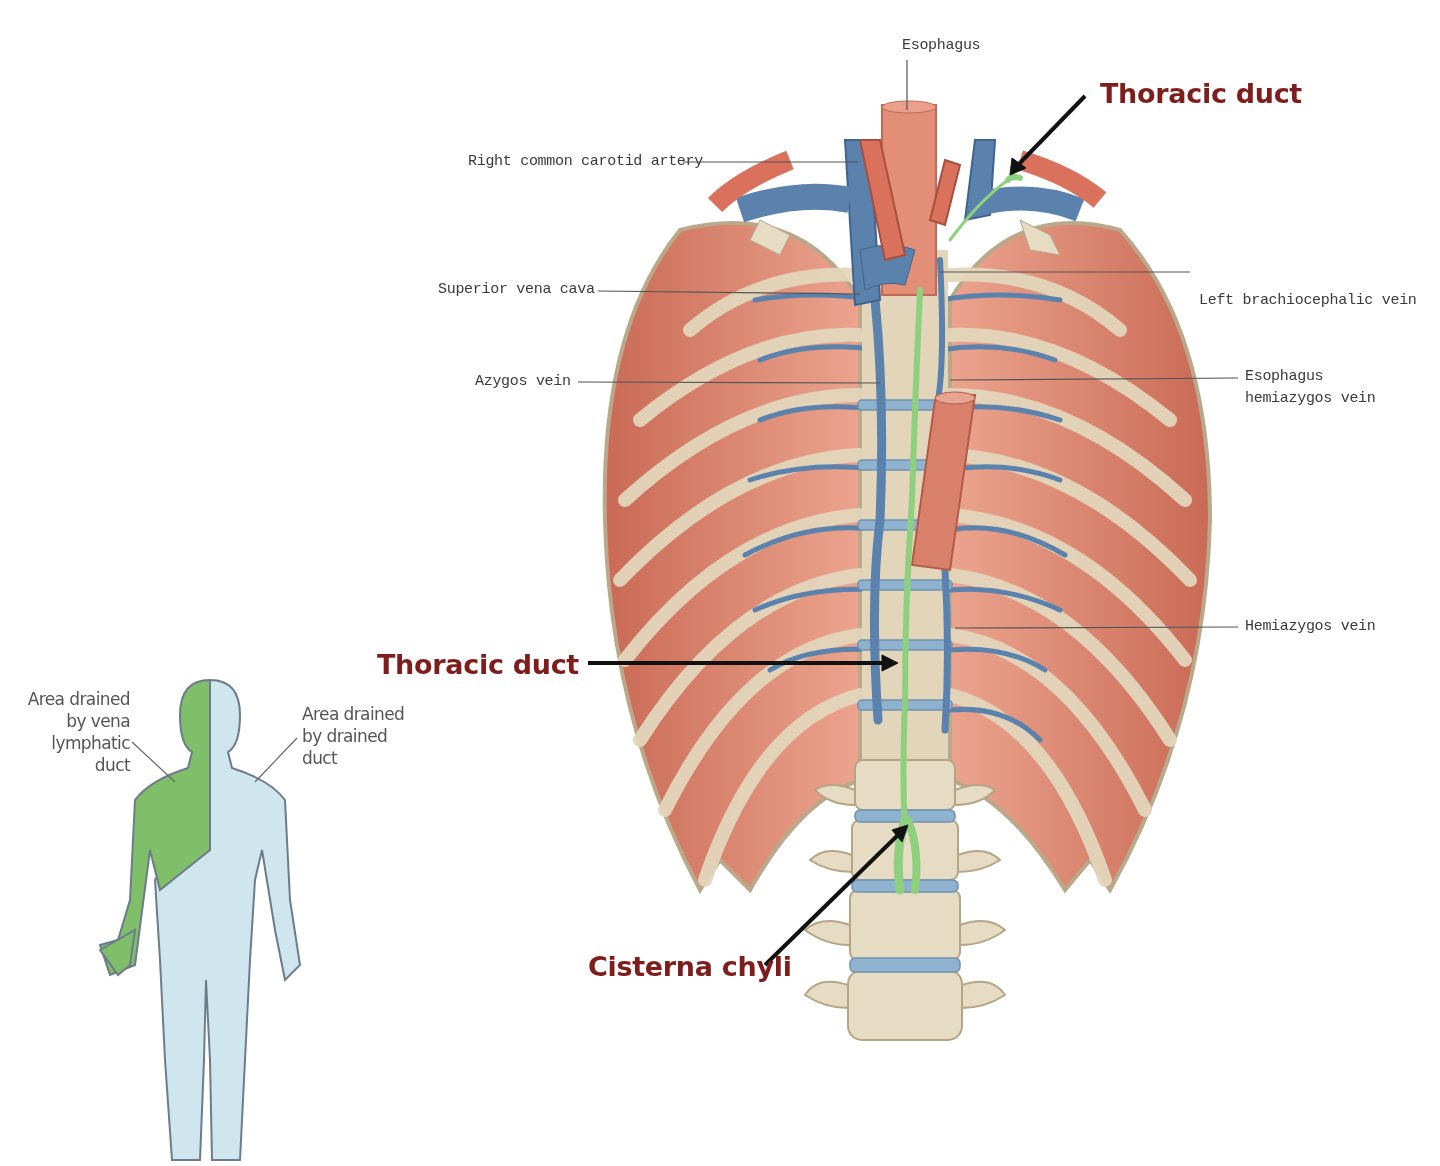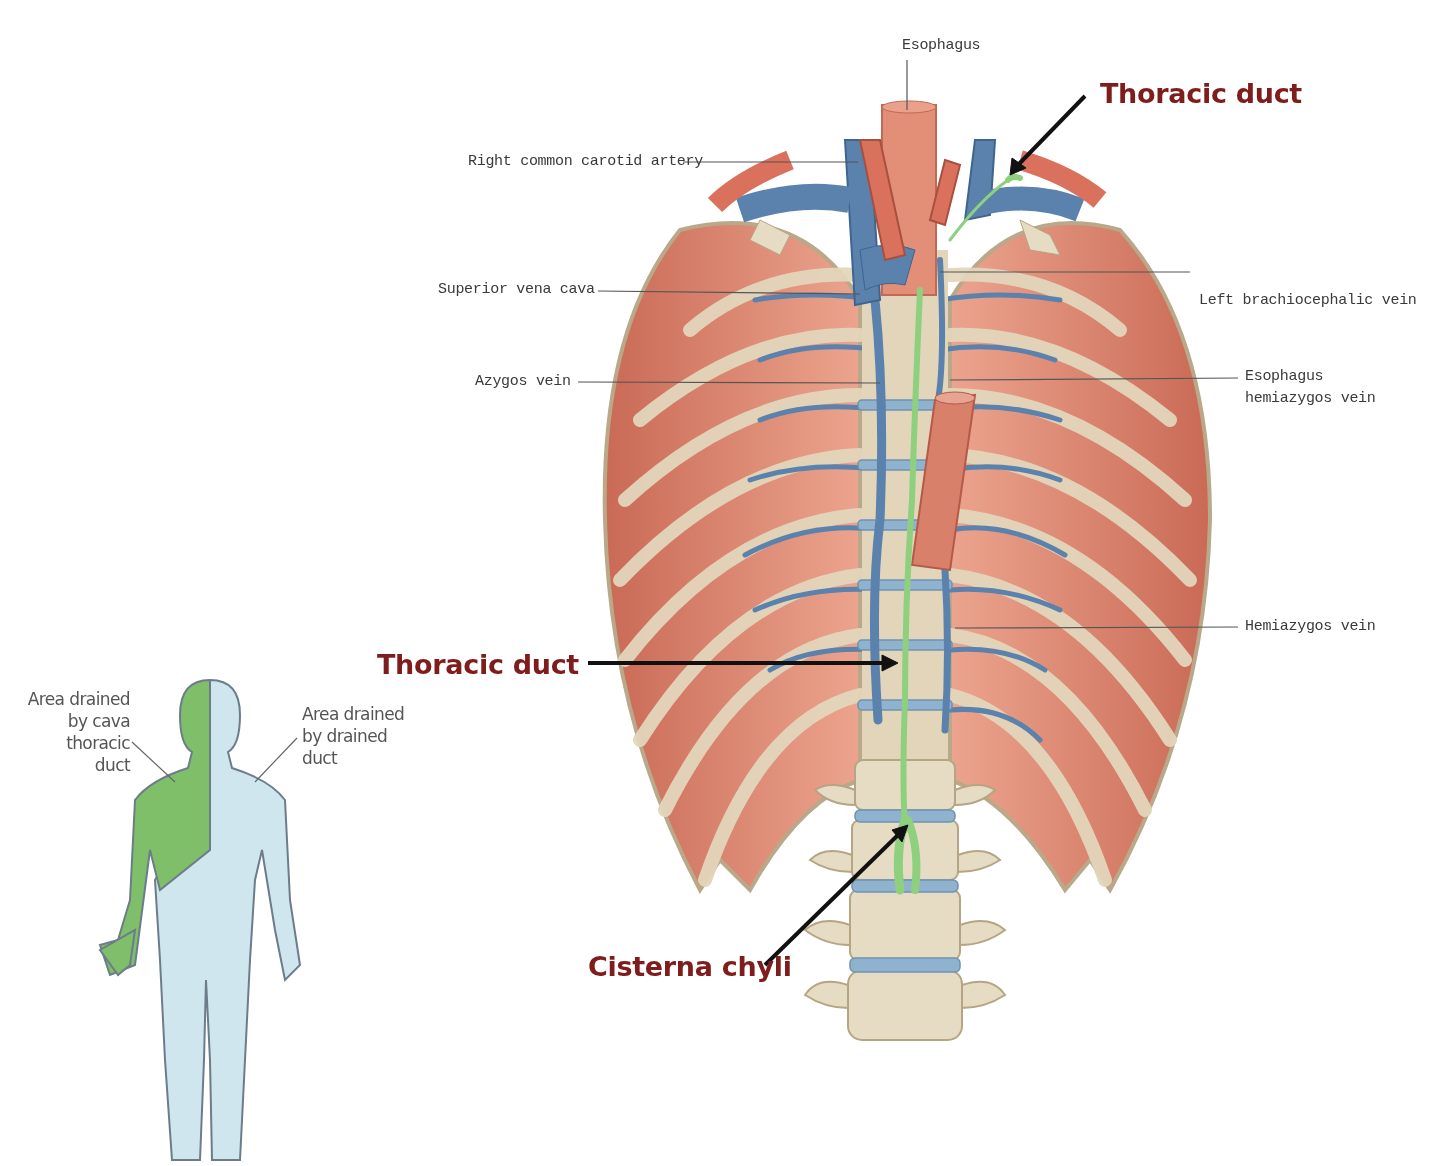--- a/index.html
+++ b/index.html
@@ -172,22 +172,22 @@
 <div class="lbl" style="left:1245px;top:368px;">Esophagus</div>
 <div class="lbl" style="left:1245px;top:390px;">hemiazygos vein</div>
 <div class="lbl" style="left:1245px;top:618px;">Hemiazygos vein</div>
 
 <div class="big" style="left:1100px;top:78px;">Thoracic duct</div>
 <div class="big" style="left:377px;top:649px;">Thoracic duct</div>
 <div class="big" style="left:557px;top:951px;margin-left:31px;">Cisterna chyli</div>
 
 <div class="body-lbl r" style="left:0px;top:688px;width:130px;">
   <div>Area drained</div>
-  <div>by cava</div>
-  <div>thoracic</div>
+  <div>by vena</div>
+  <div>lymphatic</div>
   <div>duct</div>
 </div>
 <div class="body-lbl" style="left:302px;top:703px;width:140px;">
   <div>Area drained</div>
   <div>by drained</div>
   <div>duct</div>
 </div>
 <svg width="1440" height="1166" style="pointer-events:none">
   <line x1="132" y1="742" x2="175" y2="782" stroke="#666" stroke-width="1.2"></line>
   <line x1="297" y1="738" x2="255" y2="782" stroke="#666" stroke-width="1.2"></line>

